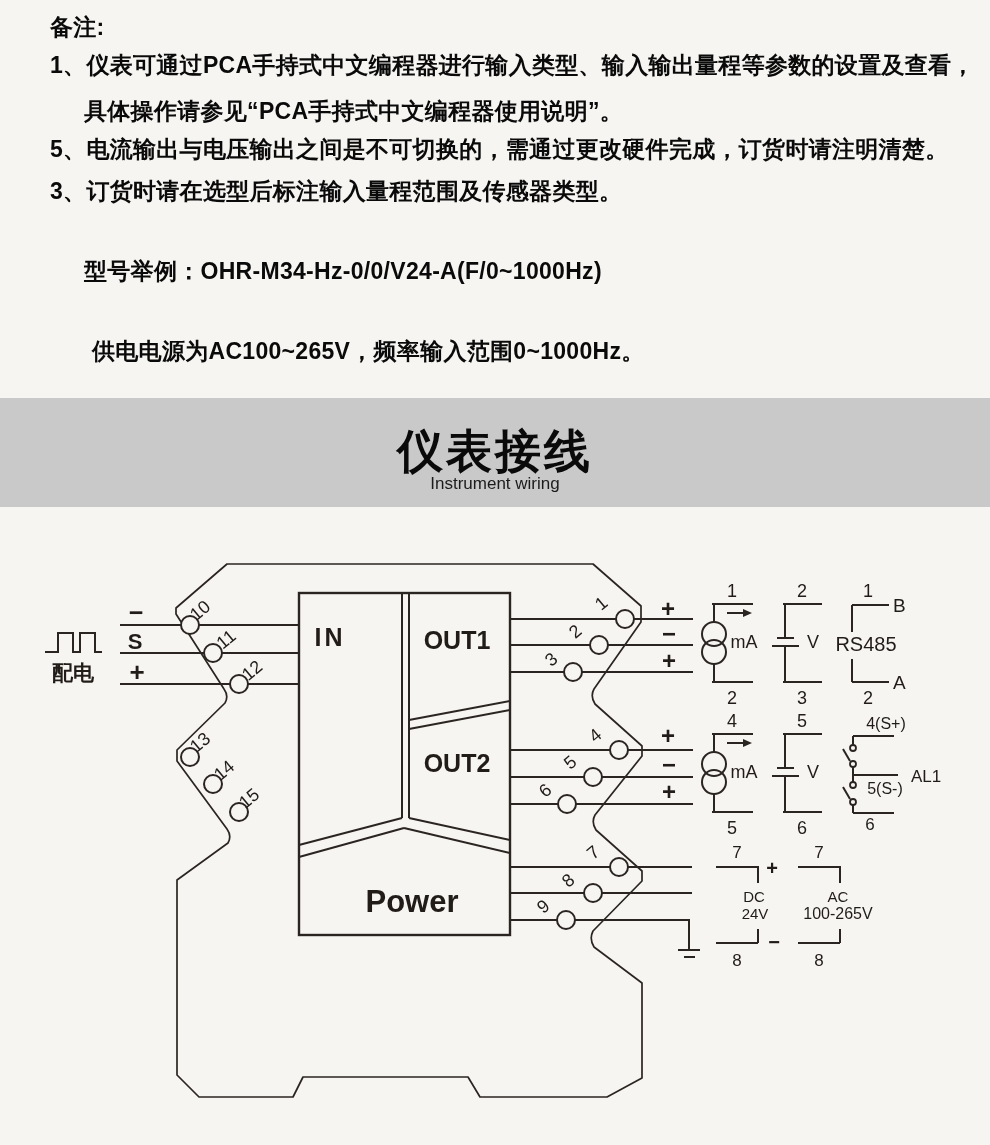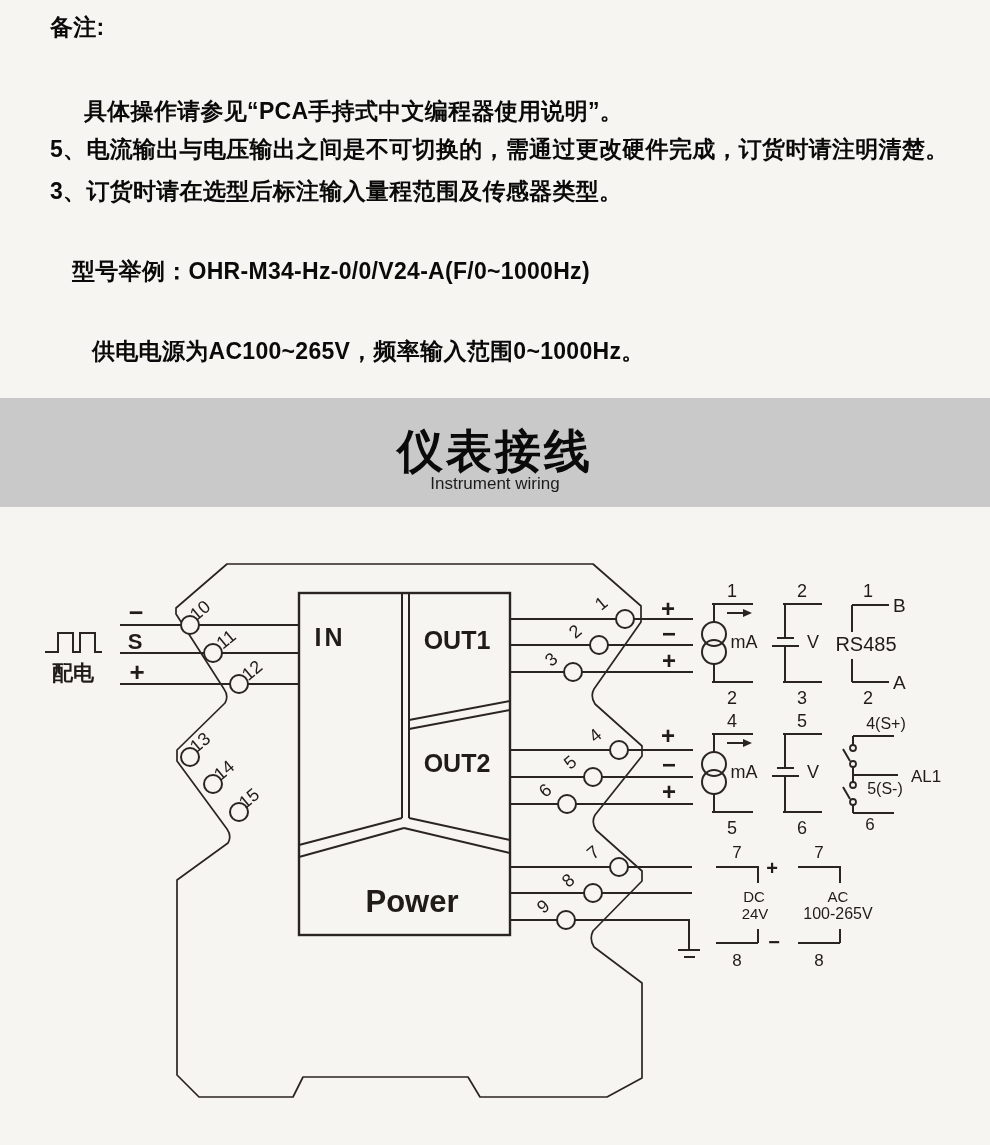--- a/index.html
+++ b/index.html
@@ -33,24 +33,25 @@
   .w24 { stroke:#2b2521; stroke-width:2.4; fill:none; }
   .term { fill:#f6f5f2; stroke:#2b2521; stroke-width:2; }
   .dot  { fill:#f6f5f2; stroke:#2b2521; stroke-width:1.8; }
   .ah   { fill:#2b2521; stroke:none; }
 </style>
 </head>
 <body>
 
 <div class="notes">
   <div class="note-line" style="left:30px; top:12px;">备注:</div>
+  <div class="note-line" style="left:30px; top:50px;">1、仪表可通过PCA手持式中文编程器进行输入类型、输入输出量程等参数的设置及查看，</div>
   <div class="note-line" style="left:64px; top:96px;text-align:right;">具体操作请参见“PCA手持式中文编程器使用说明”。</div>
   <div class="note-line" style="left:30px; top:134px;">5、电流输出与电压输出之间是不可切换的，需通过更改硬件完成，订货时请注明清楚。</div>
   <div class="note-line" style="left:30px; top:176px;">3、订货时请在选型后标注输入量程范围及传感器类型。</div>
-  <div class="note-line" style="left:52px; top:256px;text-align:center;">型号举例：OHR-M34-Hz-0/0/V24-A(F/0~1000Hz)</div>
+  <div class="note-line" style="left:64px; top:256px;text-align:center;">型号举例：OHR-M34-Hz-0/0/V24-A(F/0~1000Hz)</div>
   <div class="note-line" style="left:72px; top:336px;">供电电源为AC100~265V，频率输入范围0~1000Hz。</div>
 </div>
 
 <div class="banner" style="background:#c9c9c9;">
   <div class="banner-title">仪表接线</div>
   <div class="banner-sub">Instrument wiring</div>
 </div>
 
 <div class="diagram">
 <svg width="990" height="600" viewBox="0 0 990 600">

